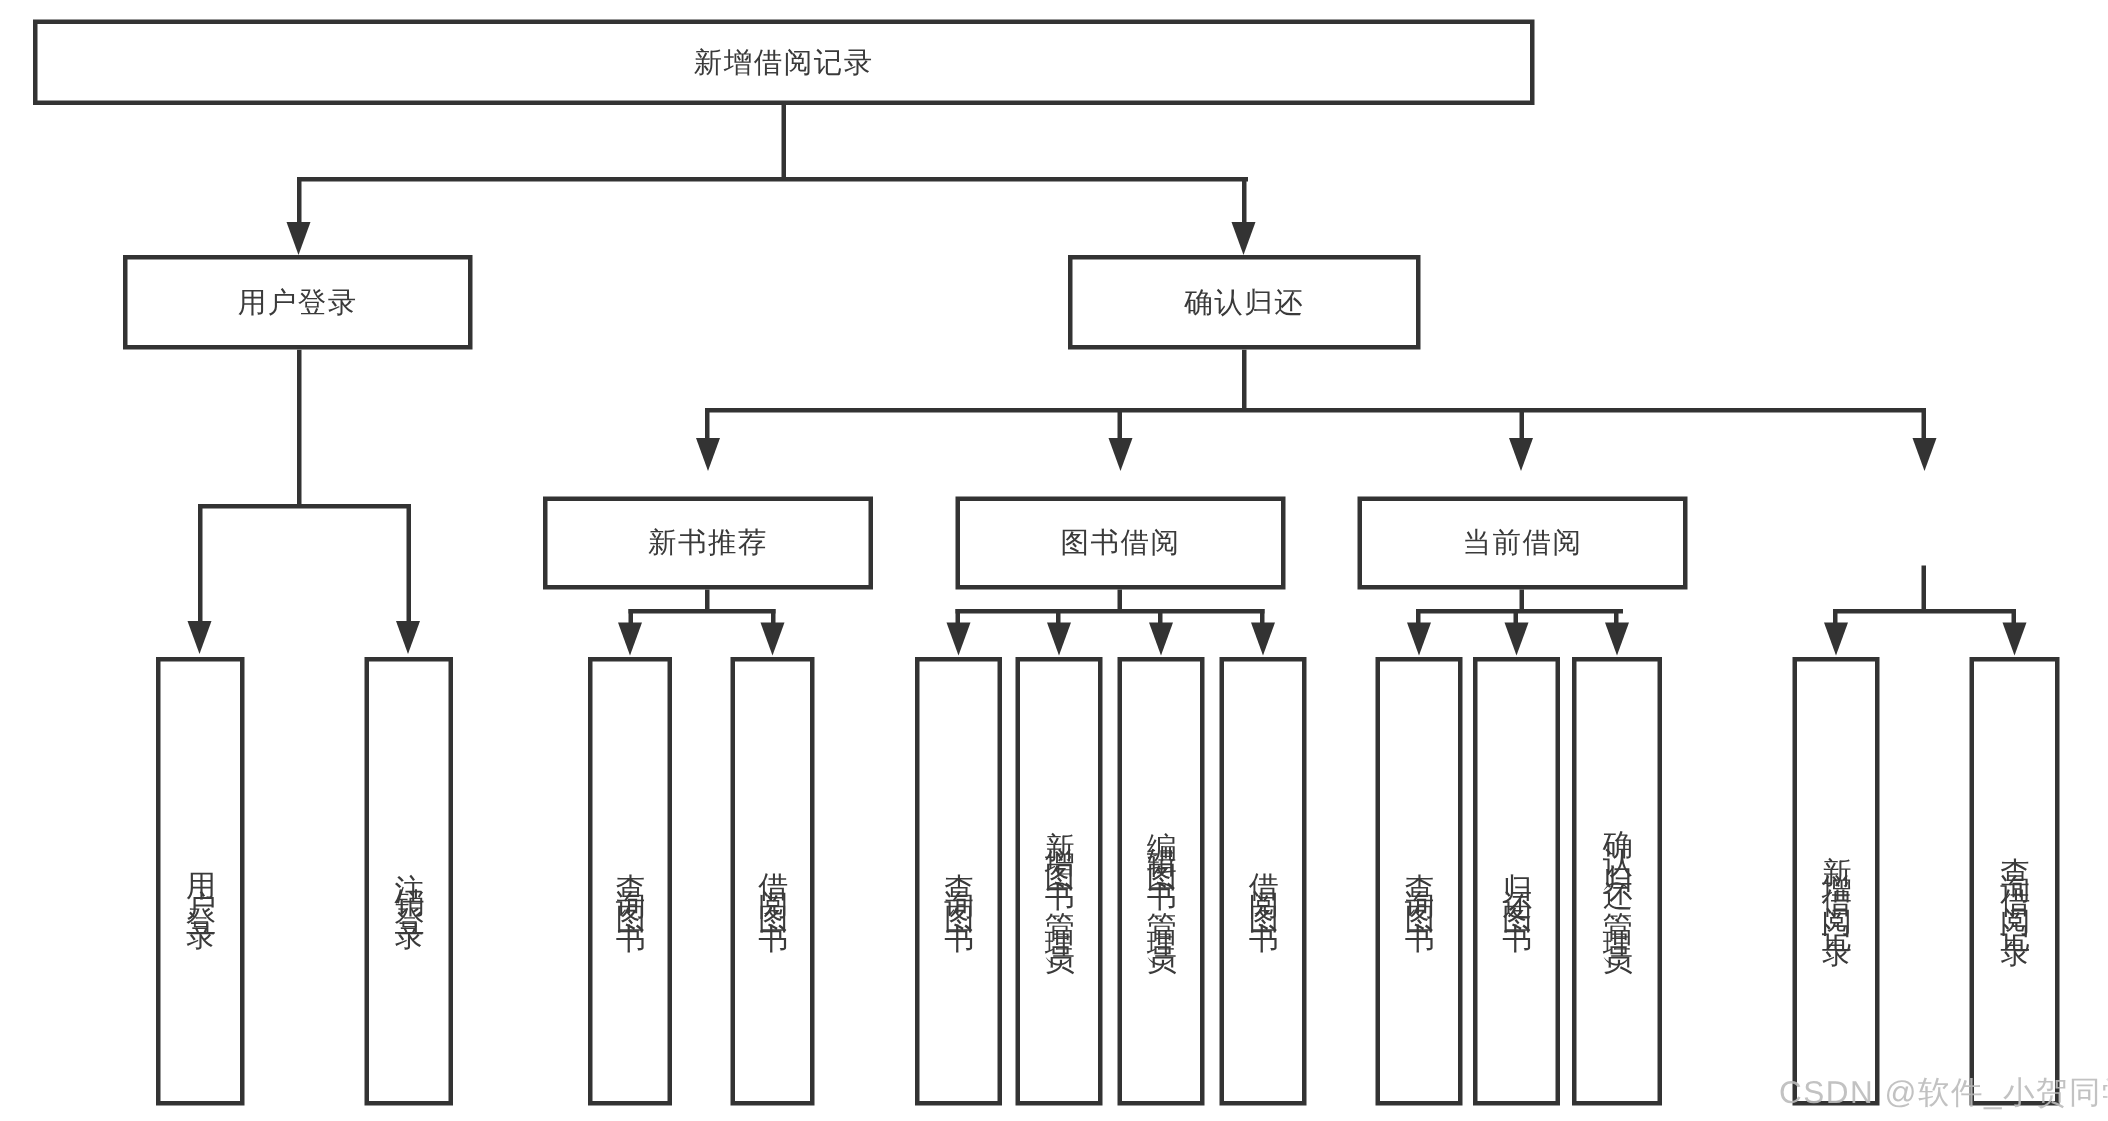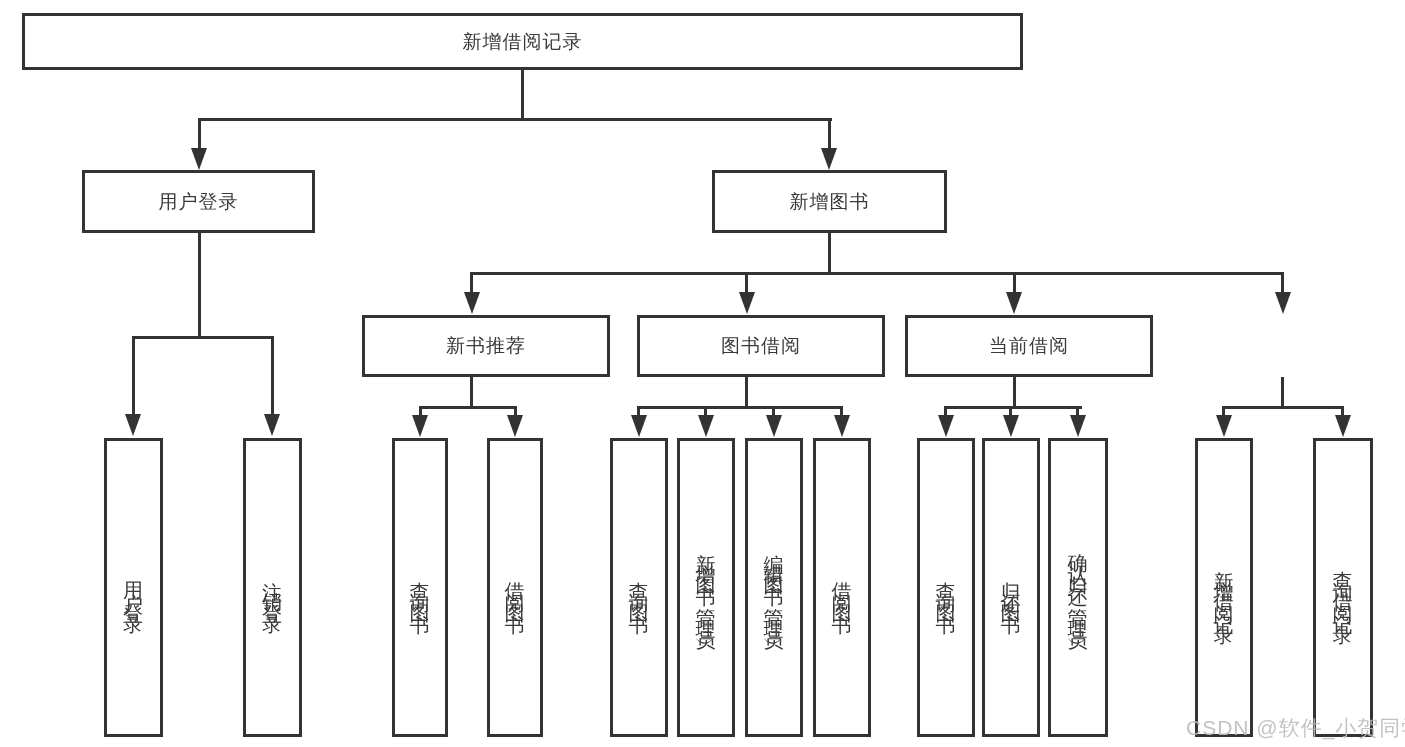--- a/index.html
+++ b/index.html
@@ -21,21 +21,21 @@
     border:3px solid #333333;
     display:flex;align-items:center;justify-content:center;
     color:#3a3a3a;
     font-size:19px;
     letter-spacing:1px;
     z-index:2;
   }
   .root{left:22px;top:13px;width:1001px;height:57px;}
   .branch-left{left:82px;top:170px;width:233px;height:63px;}
   .branch-right{left:712px;top:170px;width:235px;height:63px;}
-  .section{top:315px;width:248px;height:62px;justify-content:center;}
+  .section{top:331px;width:220px;height:62px;justify-content:center;}
   .leaf{
     position:absolute;
     top:438px;height:299px;
     box-sizing:border-box;
     background:#ffffff;
     border:3px solid #333333;
     display:flex;align-items:center;justify-content:center;
     z-index:2;
   }
   .vtext{
@@ -79,21 +79,21 @@
 <div class="canvas">
 
   <div class="node root">
     <span>新增借阅记录</span>
   </div>
 
   <div class="node branch-left">
     <span>用户登录</span>
   </div>
   <div class="node branch-right">
-    <span>新增图书</span>
+    <span>确认归还</span>
   </div>
 
   <div class="node section" style="left:362px">
     <span>新书推荐</span>
   </div>
   <div class="node section" style="left:637px">
     <span>图书借阅</span>
   </div>
   <div class="node section" style="left:905px">
     <span>当前借阅</span>

